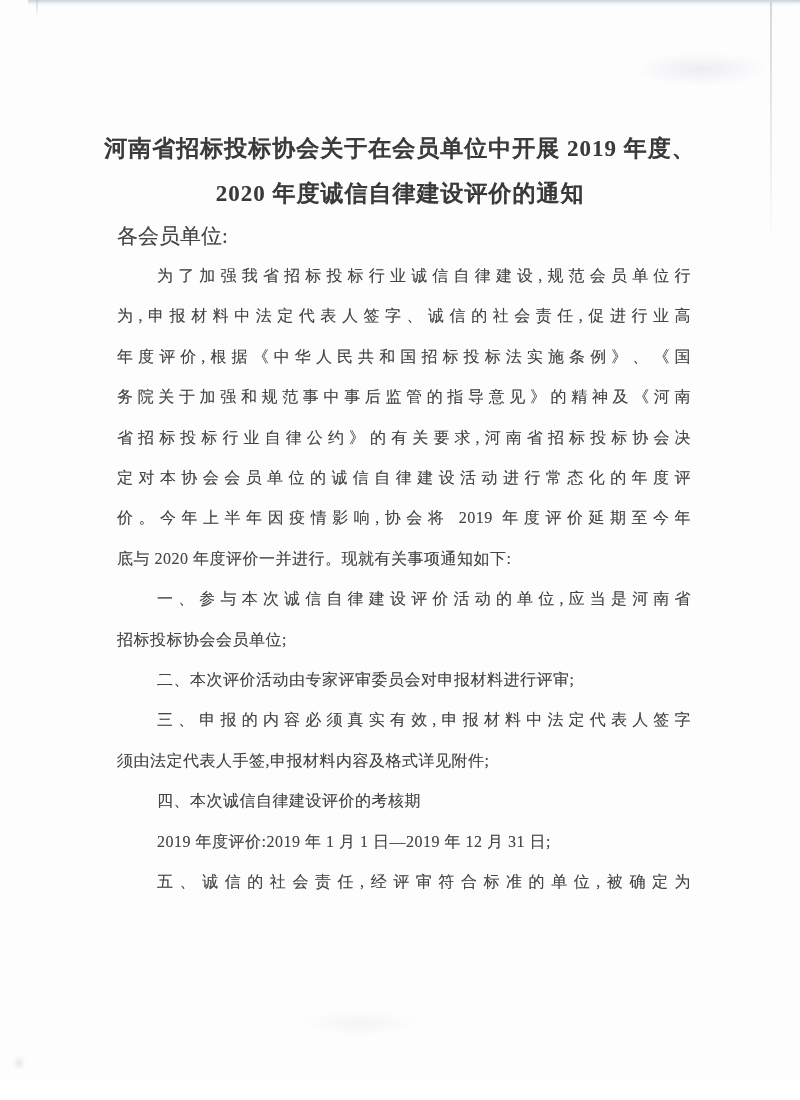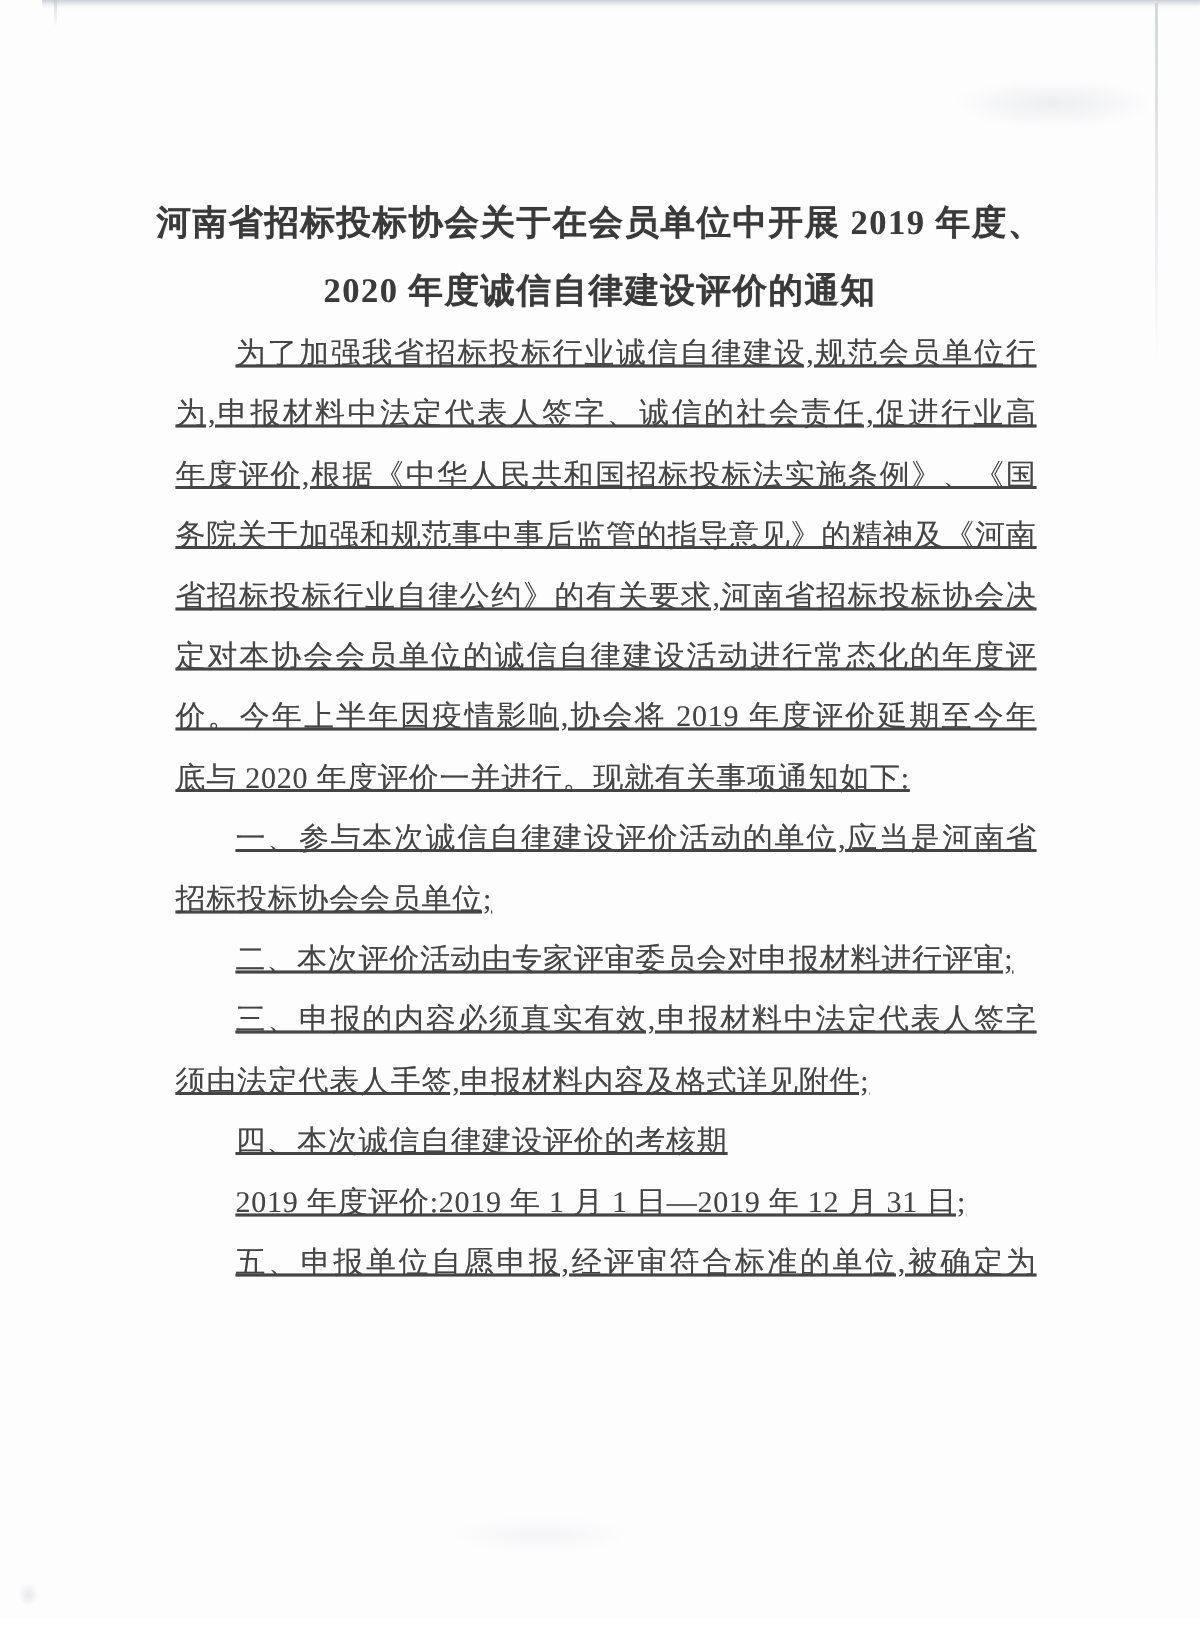--- a/index.html
+++ b/index.html
@@ -70,27 +70,26 @@
     font-size: 21px;
     line-height: 40px;
     color: var(--ink, #454545);
     text-shadow: 0 0 0.4px rgba(70,70,70,0.4);
   }
   .body {
     margin-left: 117px;
     width: 574px;
   }
   .body-line {
-    font-size: 20px;
+    font-size: 16px;
     line-height: 40.4px;
     letter-spacing: 0.5px;
     color: var(--ink, #454545);
     white-space: nowrap;
     text-shadow: 0 0 0.4px rgba(70,70,70,0.4);
-    text-decoration: underline;
   }
   .body-line.indent {
     padding-left: 40px;
   }
   .body-line.fill {
     white-space: normal;
     text-align: justify;
     text-align-last: justify;
     text-justify: inter-character;
   }
@@ -104,32 +103,33 @@
   <div class="edge-right"></div>
   <div class="smudge s1"></div>
   <div class="smudge s2"></div>
   <div class="smudge s3"></div>
 
   <h1 class="doc-title">
     <div class="title-line">河南省招标投标协会关于在会员单位中开展 2019 年度、</div>
     <div class="title-line">2020 年度诚信自律建设评价的通知</div>
   </h1>
 
+  <div class="salutation">各会员单位:</div>
 
   <div class="body">
       <div class="body-line indent fill">为了加强我省招标投标行业诚信自律建设,规范会员单位行</div>
       <div class="body-line fill">为,申报材料中法定代表人签字、诚信的社会责任,促进行业高</div>
       <div class="body-line fill">年度评价,根据《中华人民共和国招标投标法实施条例》、《国</div>
       <div class="body-line fill">务院关于加强和规范事中事后监管的指导意见》的精神及《河南</div>
       <div class="body-line fill">省招标投标行业自律公约》的有关要求,河南省招标投标协会决</div>
       <div class="body-line fill">定对本协会会员单位的诚信自律建设活动进行常态化的年度评</div>
       <div class="body-line fill">价。今年上半年因疫情影响,协会将 2019 年度评价延期至今年</div>
       <div class="body-line">底与 2020 年度评价一并进行。现就有关事项通知如下:</div>
       <div class="body-line indent fill">一、参与本次诚信自律建设评价活动的单位,应当是河南省</div>
       <div class="body-line">招标投标协会会员单位;</div>
       <div class="body-line indent">二、本次评价活动由专家评审委员会对申报材料进行评审;</div>
       <div class="body-line indent fill">三、申报的内容必须真实有效,申报材料中法定代表人签字</div>
       <div class="body-line">须由法定代表人手签,申报材料内容及格式详见附件;</div>
       <div class="body-line indent">四、本次诚信自律建设评价的考核期</div>
       <div class="body-line indent">2019 年度评价:2019 年 1 月 1 日—2019 年 12 月 31 日;</div>
-      <div class="body-line indent fill">五、申报单位自愿申报,经评审符合标准的单位,被确定为</div>
+      <div class="body-line indent fill">五、诚信的社会责任,经评审符合标准的单位,被确定为</div>
     </div>
 </div>
 
 </body></html>

